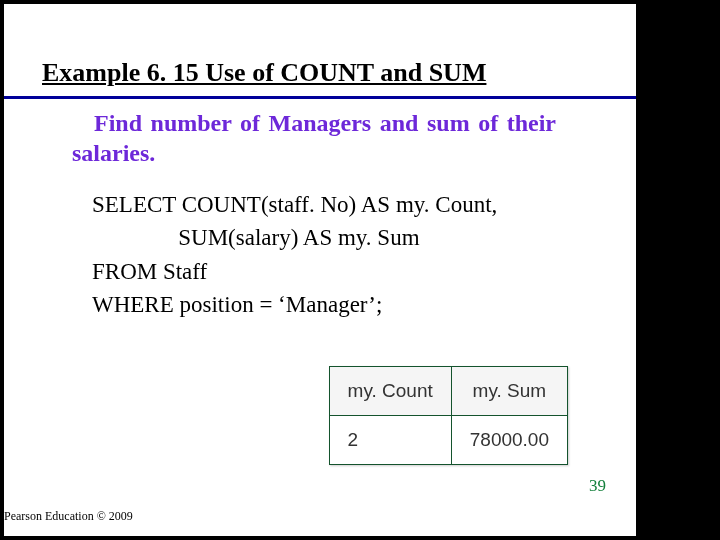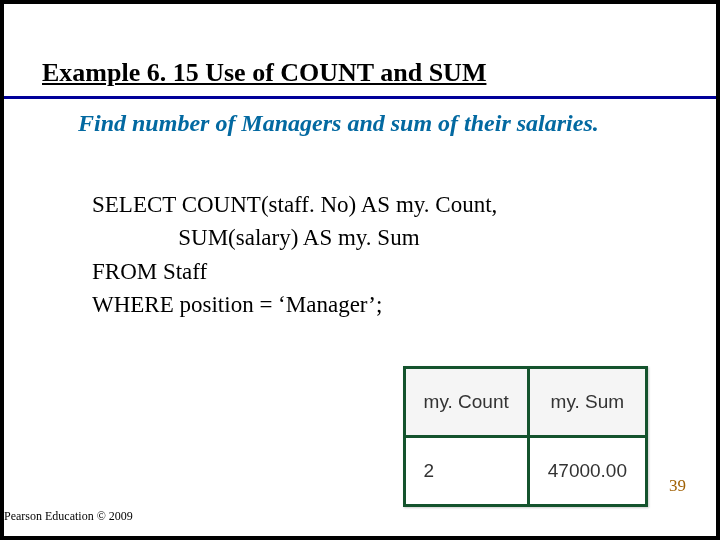--- a/index.html
+++ b/index.html
@@ -7,21 +7,21 @@
     padding: 0;
     width: 720px;
     height: 540px;
     background: #000;
     font-family: "Times New Roman", Times, serif;
   }
   .slide {
     position: relative;
     box-sizing: border-box;
     margin: 4px;
-    width: 712px;
+    width: 632px;
     height: 532px;
     background: #fff;
   }
   .title {
     position: absolute;
     top: 54px;
     left: 38px;
     font-size: 26px;
     font-weight: bold;
     color: #000;
@@ -31,28 +31,27 @@
     position: absolute;
     top: 92px;
     left: 0;
     right: 0;
     height: 3px;
     background: #000099;
   }
   .prompt {
     position: absolute;
     top: 104px;
-    left: 52px;
+    left: 68px;
     right: 80px;
     font-size: 24px;
     font-weight: bold;
-    color: #0369a1;
+    color: #6d28d9;
     text-align: justify;
     line-height: 1.25;
-    font-style: italic;
   }
   .prompt .indent { display:inline-block; width: 22px; }
   .sql {
     position: absolute;
     top: 184px;
     left: 88px;
     font-size: 23px;
     color: #000;
     line-height: 1.45;
     white-space: pre;
@@ -61,36 +60,36 @@
     position: absolute;
     top: 362px;
     right: 68px;
     border-collapse: collapse;
     font-family: Arial, Helvetica, sans-serif;
     font-size: 19px;
     color: #333;
     box-shadow: 1px 1px 2px rgba(0,0,0,0.2);
   }
   .result-table th, .result-table td {
-    border: 3px solid #14532d;
-    padding: 22px 18px;
+    border: 1px solid #14532d;
+    padding: 13px 18px;
     text-align: left;
     font-weight: normal;
     background: #fff;
   }
   .result-table th {
     background: #f5f5f5;
     text-align: center;
   }
   .pagenum {
     position: absolute;
     right: 30px;
     bottom: 40px;
     font-size: 17px;
-    color: #a16207;
+    color: #15803d;
   }
   .copyright {
     position: absolute;
     left: 0;
     right: 0;
     bottom: 12px;
     font-size: 12px;
     color: #000;
   }
 </style>
@@ -111,21 +110,21 @@
 <span>WHERE position = ‘Manager’;</span></div>
 
   <table class="result-table">
     <tbody>
         <tr>
       <th>my. Count</th>
       <th>my. Sum</th>
     </tr>
     <tr>
       <td>2</td>
-      <td>47000.00</td>
+      <td>78000.00</td>
     </tr>
   </tbody>
     </table>
 
   <div class="pagenum">39</div>
 
   <div class="copyright">Pearson Education © 2009</div>
 
 </div>
 

